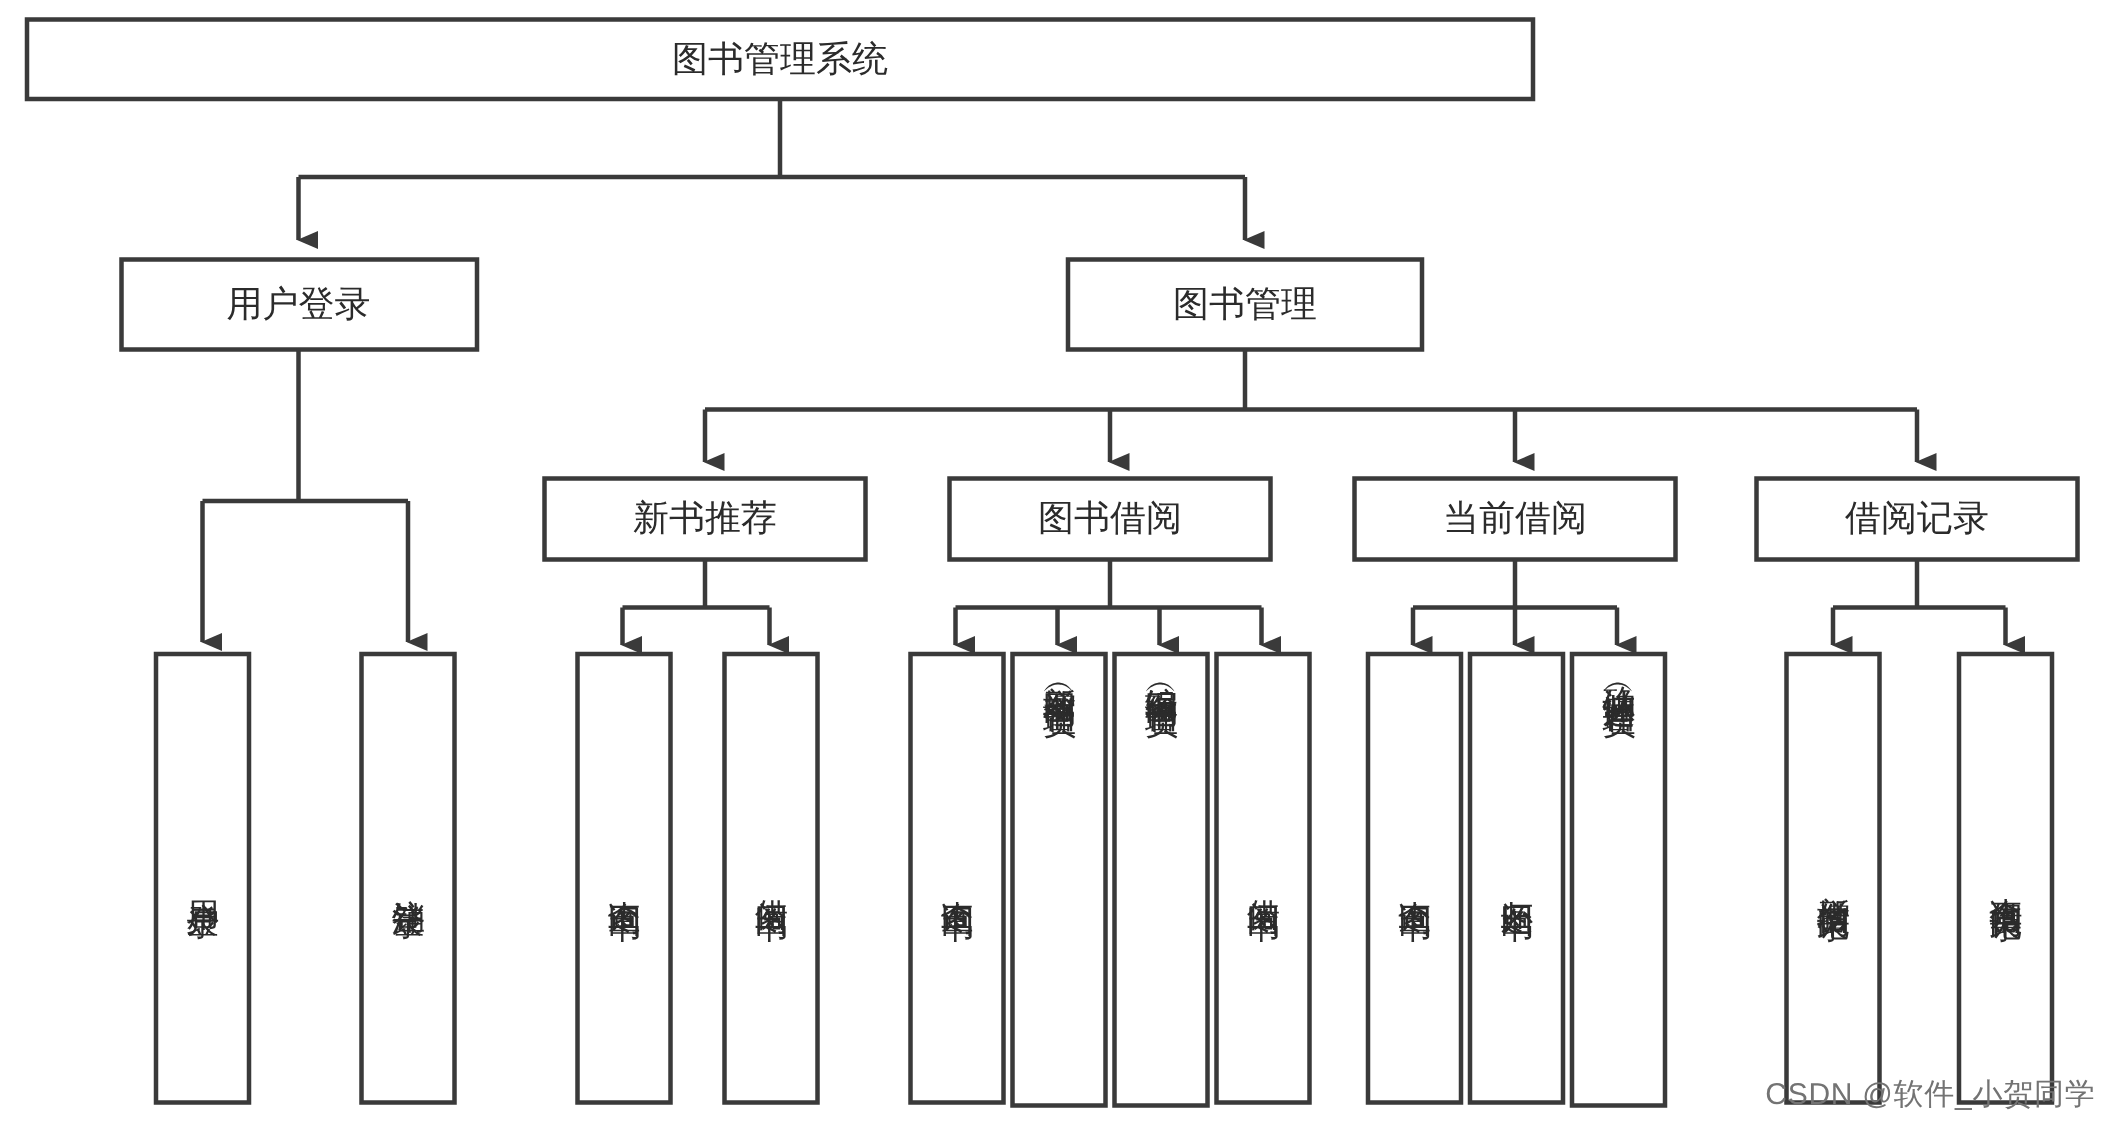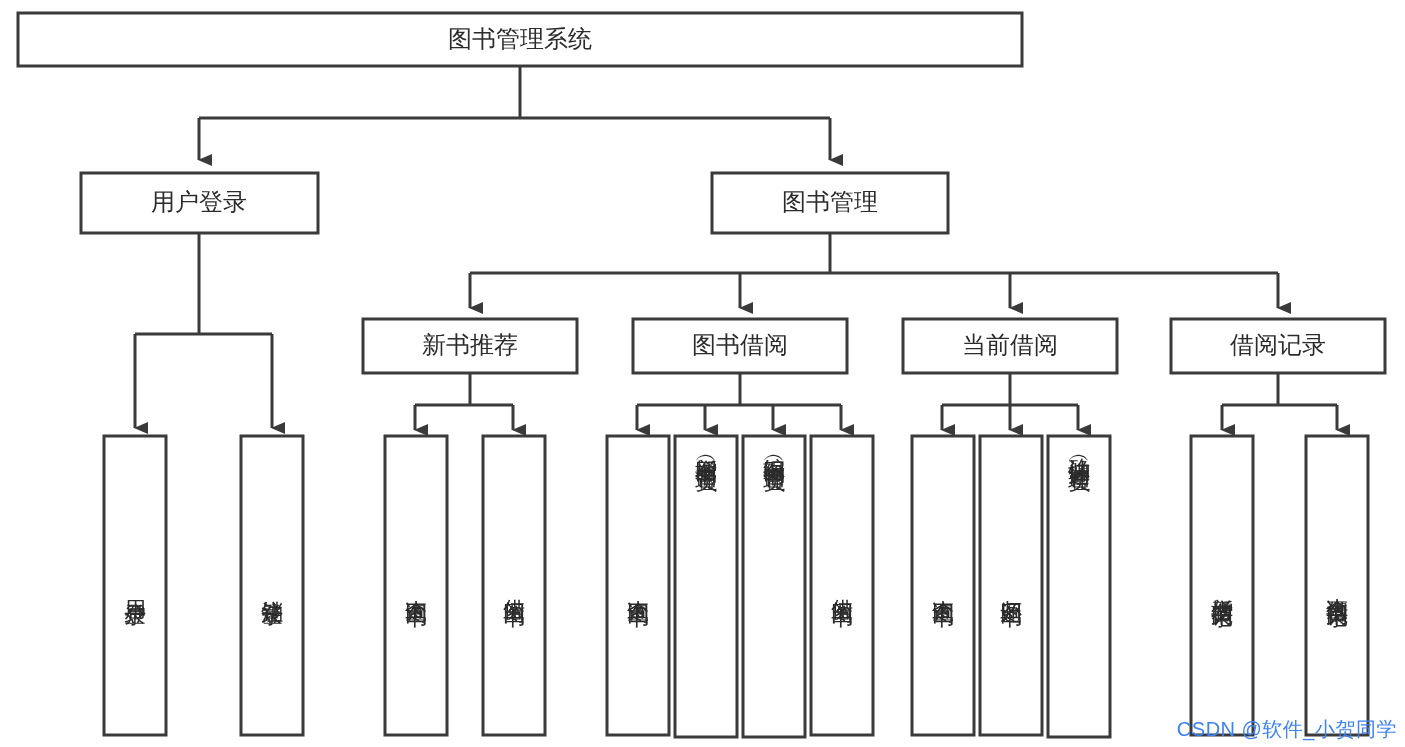--- a/index.html
+++ b/index.html
@@ -83,21 +83,21 @@
     display: flex;
     align-items: center;
     justify-content: center;
   }
   #watermark {
     position: absolute;
     right: 8px;
     bottom: 4px;
     font-family: "Liberation Sans", "DejaVu Sans", sans-serif;
     font-size: 20px;
-    color: #3b82f6;
+    color: #737373;
     letter-spacing: 0.5px;
     user-select: none;
   }
 </style>
 </head>
 <body>
 
 <div id="diagram-root">
 
   <svg id="flow" viewBox="0 0 1405 747">

